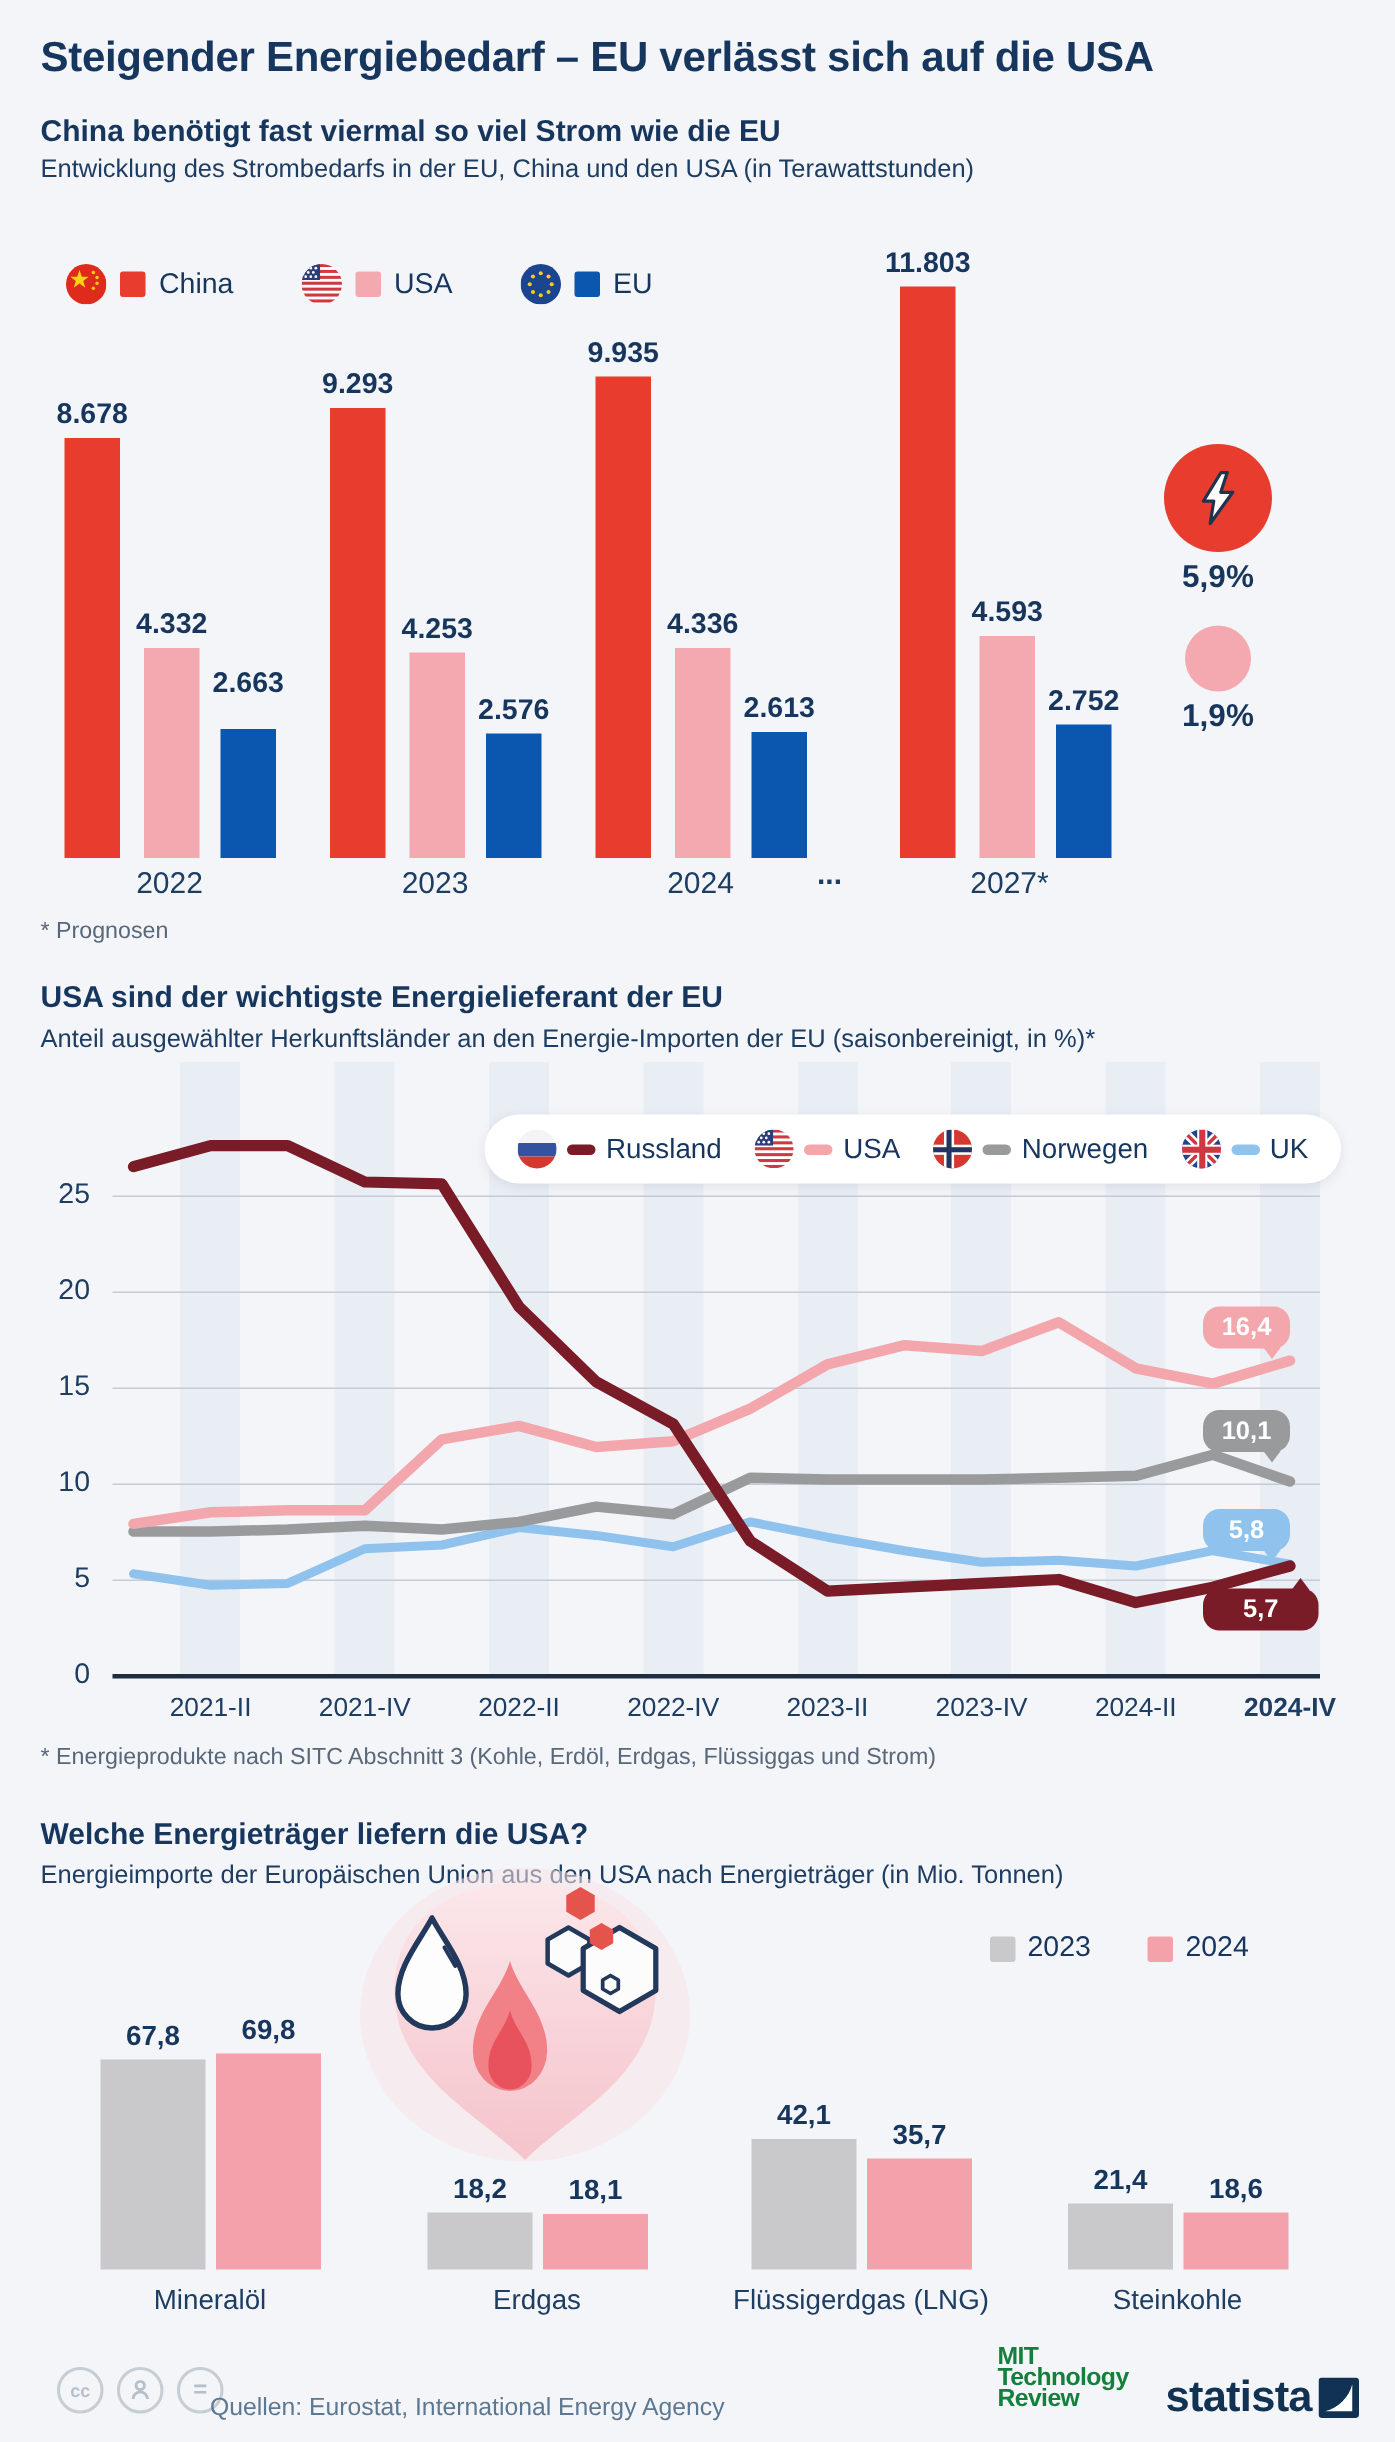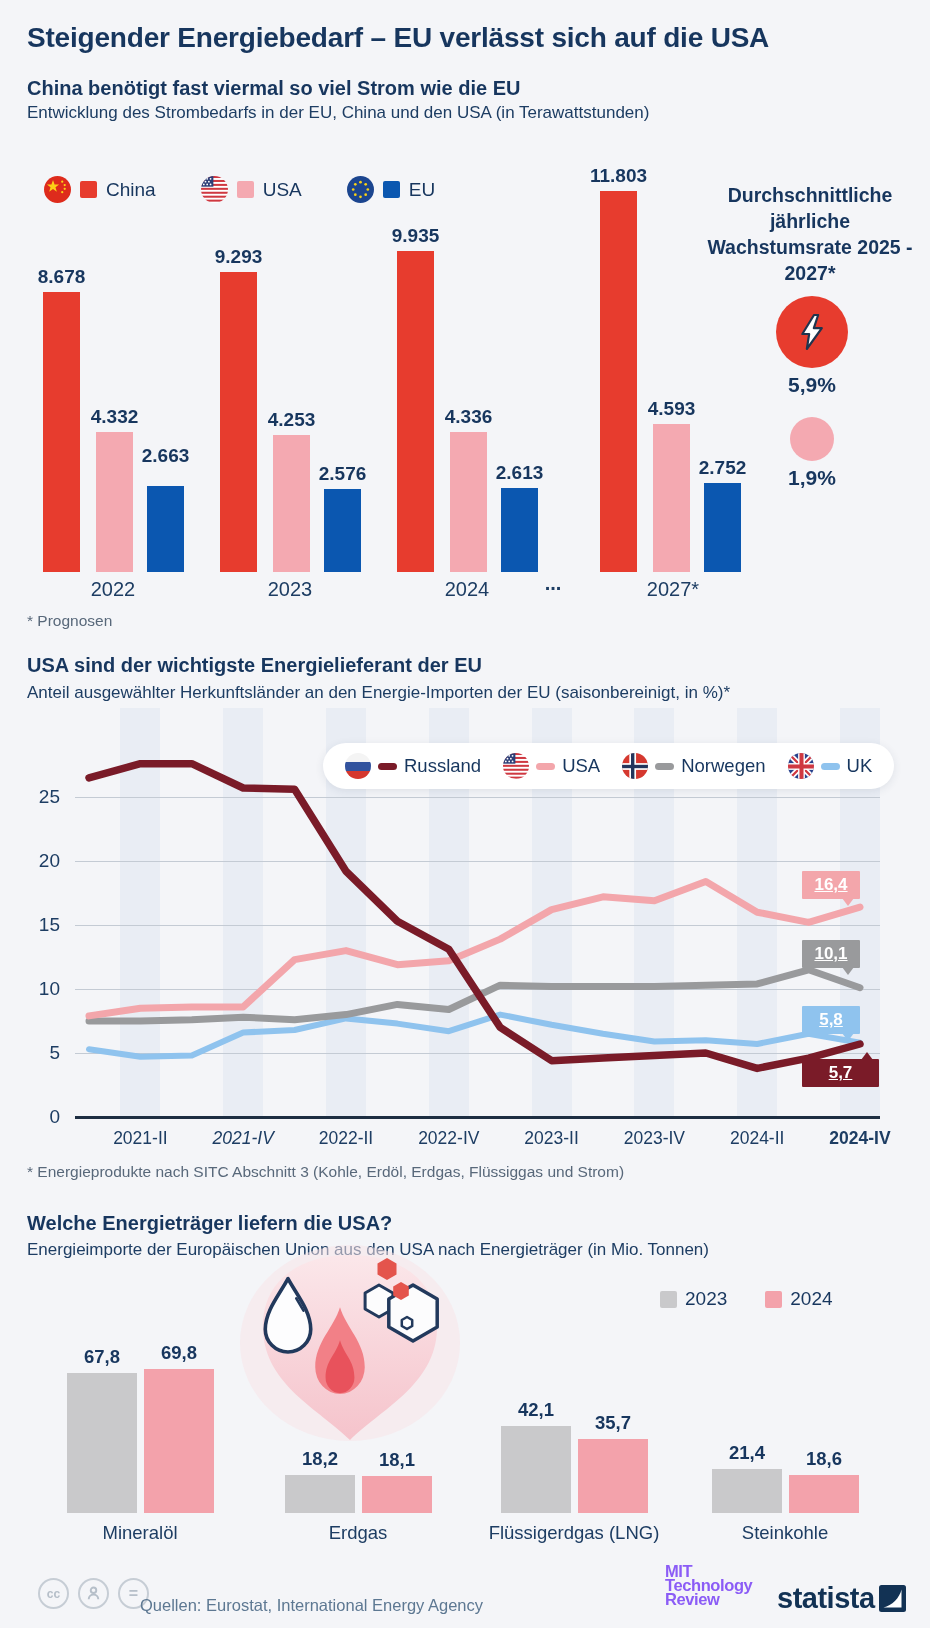--- a/index.html
+++ b/index.html
@@ -25,28 +25,28 @@
   .stripe{position:absolute;background:#e9edf4;}
   .gridline{position:absolute;height:1px;background:#c4cbd4;}
   .axisline{position:absolute;height:3px;background:#1d2e42;}
   .ytick{position:absolute;width:44px;text-align:right;font-size:19px;color:#1d3d63;}
   .xtick{position:absolute;width:100px;text-align:center;font-size:17.5px;color:#1d3d63;}
   .legend-pill{position:absolute;background:#ffffff;border-radius:23px;box-shadow:0 2px 8px rgba(40,60,90,.10);
                display:flex;align-items:center;padding:0 22px;gap:22px;height:46px;}
   .pill-item{display:flex;align-items:center;gap:7px;}
   .pill-dash{width:19px;height:7px;border-radius:4px;display:inline-block;}
   .pill-label{font-size:18.5px;color:#17365e;}
-  .badge{position:absolute;border-radius:1px;color:#fff;font-weight:bold;font-size:17px;
-         display:flex;align-items:center;justify-content:center;text-decoration:underline;}
+  .badge{position:absolute;border-radius:11px;color:#fff;font-weight:bold;font-size:17px;
+         display:flex;align-items:center;justify-content:center;}
   .tail{position:absolute;width:0;height:0;border-left:6px solid transparent;border-right:6px solid transparent;}
   .c3-bar-label{position:absolute;width:90px;text-align:center;font-size:18.5px;font-weight:bold;color:#17365e;}
   .c3-cat{position:absolute;width:230px;text-align:center;font-size:18.5px;color:#1d3d63;}
   .cc-circle{width:31px;height:31px;border-radius:50%;border:2.5px solid #c6cdd5;color:#b6bfc9;
              display:flex;align-items:center;justify-content:center;font-weight:bold;box-sizing:border-box;}
-  .mit{font-weight:bold;color:#8b5cf6;font-size:16.5px;line-height:14px;letter-spacing:-0.4px;}
+  .mit{font-weight:bold;color:#15803d;font-size:16.5px;line-height:14px;letter-spacing:-0.4px;}
   .statista-word{font-weight:bold;color:#123254;font-size:29px;letter-spacing:-0.5px;}
   .src{font-size:16.5px;color:#5d7892;}
 </style>
 </head>
 <body>
 
 <div class="stage">
 
   <div class="abs title" style="left:27px;top:22px;width:880px;">Steigender Energiebedarf – EU verlässt sich auf die USA</div>
 
@@ -131,21 +131,20 @@
       <div class="bar-label" style="left: 464.5px; top: 321.6px;">2.613</div>
       <div class="bar" style="left: 704px; top: 343.11px; width: 37px; height: 88.8896px; background: rgb(11, 87, 176);"></div>
       <div class="bar-label" style="left: 667.5px; top: 317.11px;">2.752</div>
       <div class="cat-label" style="left: 53px; top: 438px; width: 120px;">2022</div>
       <div class="cat-label" style="left: 230px; top: 438px; width: 120px;">2023</div>
       <div class="cat-label" style="left: 407px; top: 438px; width: 120px;">2024</div>
       <div class="cat-label" style="left: 613px; top: 438px; width: 120px;">2027*</div>
       <div class="cat-label" style="left: 523px; top: 432px; width: 60px; font-weight: bold;">...</div>
     </div>
 
-  <div class="abs growth-title" style="left:698px;top:182px;width:224px;">Durchschnittliche jährliche Wachstumsrate 2025 - 2027*</div>
   <div class="abs" id="growth-items" style="left:702px;top:296px;width:220px;">
       <div class="growth-item" style="margin-top: 0px;">
         <div class="growth-circle" style="width: 72px; height: 72px; background: rgb(231, 60, 46);">
           <svg width="40" height="40" viewBox="0 0 24 24">
             <path d="M13.2 1.8 L6.2 13.2 H10.3 L8.9 22.2 L17.9 9.7 H13.1 L15.7 1.8 Z" fill="#fff" stroke="#20344e" stroke-width="1.3" stroke-linejoin="round"></path>
           </svg>
         </div>
         <div class="growth-val">5,9%</div>
       </div>
       <div class="growth-item" style="margin-top: 20px;">
@@ -242,21 +241,21 @@
             </svg></span>
           <div class="pill-dash" style="background: rgb(143, 195, 238);"></div>
           <div class="pill-label">UK</div>
         </div>
       </div>
       <div class="badge" style="left: 802px; top: 171px; width: 58px; height: 28px; background: rgb(243, 166, 171);">16,4<span class="tail" style="bottom: -7px; right: 6px; border-top: 8px solid rgb(243, 166, 171);"></span></div>
       <div class="badge" style="left: 802px; top: 240px; width: 58px; height: 28px; background: rgb(153, 154, 156);">10,1<span class="tail" style="bottom: -7px; right: 6px; border-top: 8px solid rgb(153, 154, 156);"></span></div>
       <div class="badge" style="left: 802px; top: 306px; width: 58px; height: 28px; background: rgb(143, 195, 238);">5,8<span class="tail" style="bottom: -7px; right: 6px; border-top: 8px solid rgb(143, 195, 238);"></span></div>
       <div class="badge" style="left: 802px; top: 359px; width: 77px; height: 28px; background: rgb(122, 27, 40);">5,7<span class="tail" style="top: -7px; right: 6px; border-bottom: 8px solid rgb(122, 27, 40);"></span></div>
       <div class="xtick" style="left: 90.4px; top: 428px;">2021-II</div>
-      <div class="xtick" style="left: 193.2px; top: 428px; font-style: italic;">2021-IV</div>
+      <div class="xtick" style="left: 193.2px; top: 428px;">2021-IV</div>
       <div class="xtick" style="left: 296px; top: 428px;">2022-II</div>
       <div class="xtick" style="left: 398.8px; top: 428px;">2022-IV</div>
       <div class="xtick" style="left: 501.6px; top: 428px;">2023-II</div>
       <div class="xtick" style="left: 604.4px; top: 428px;">2023-IV</div>
       <div class="xtick" style="left: 707.2px; top: 428px;">2024-II</div>
       <div class="xtick" style="left: 810px; top: 428px; font-weight: bold;">2024-IV</div>
     </div>
 
   <div class="abs footnote" style="left:27px;top:1163px;text-align:right;">* Energieprodukte nach SITC Abschnitt 3 (Kohle, Erdöl, Erdgas, Flüssiggas und Strom)</div>
 

